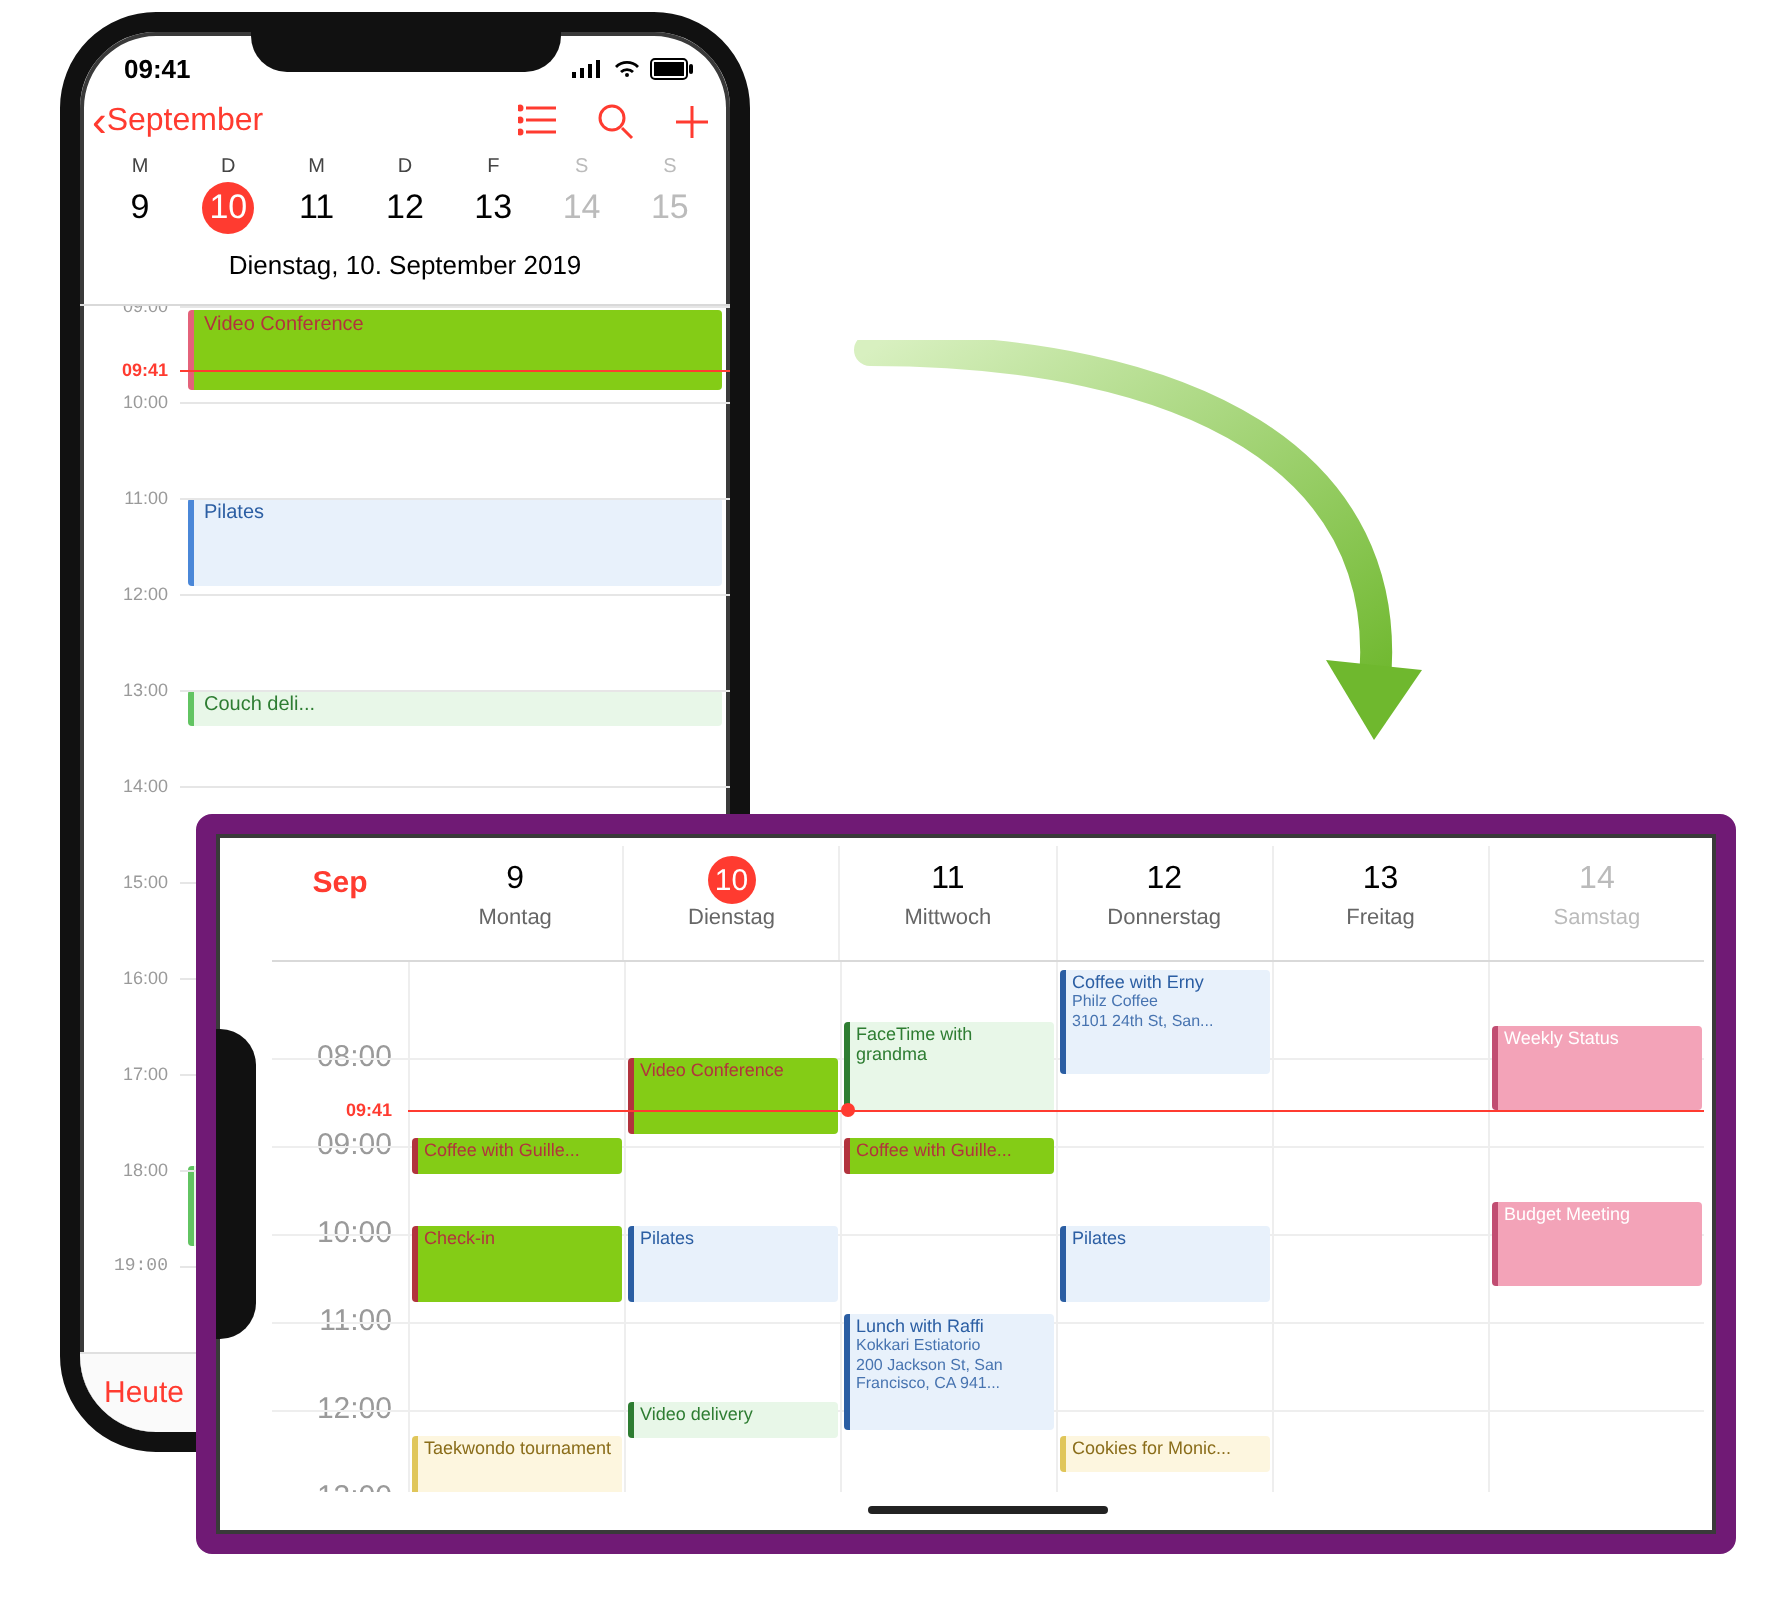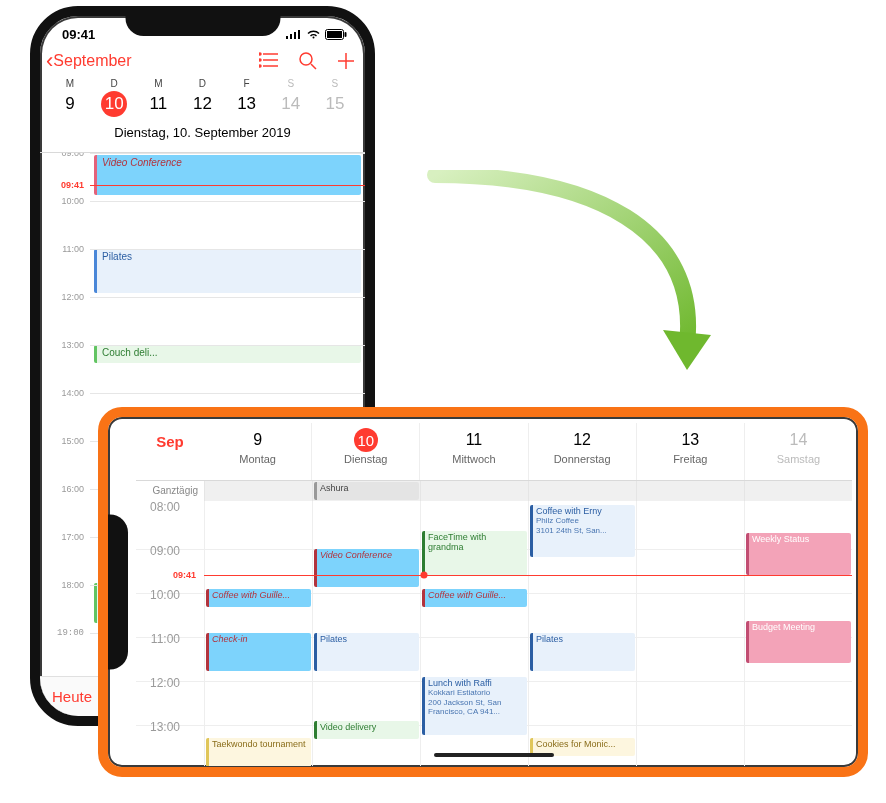--- a/index.html
+++ b/index.html
@@ -106,21 +106,21 @@
     position:absolute; left:6px; width:38px;
     text-align:right; font-size:9px; color:#ff3b30; font-weight:600;
     transform: translateY(-5px);
   }
   .p-ev {
     position:absolute; left:54px; right:4px;
     border-left:3px solid;
     padding:2px 5px; font-size:10px;
     overflow:hidden; border-radius:2px;
   }
-  .ev-red  { background:#7dd3fc; border-color:#e4627a; color:#b2333d;font-style:italic; }
+  .ev-red  { background:#84cc16; border-color:#e4627a; color:#b2333d; }
   .ev-blue { background:#e8f1fb; border-color:#4a87d8; color:#2b5ea3; }
   .ev-grn  { background:#e8f7e8; border-color:#62c462; color:#2e7d32; }
 
   .toolbar {
     position:absolute; bottom:0; left:0; right:0;
     height:40px; border-top:1px solid #e0e0e0;
     background:#fafafa; display:flex; align-items:center;
     padding:0 12px;
   }
   .today-btn { color:#ff3b30; font-size:15px; }
@@ -132,22 +132,22 @@
     width: 330px; height: 240px;
     z-index: 30;
   }
 
   
   .land-phone {
     position:absolute;
     left: 98px; top: 407px;
     width: 770px; height: 370px;
     background:#fff;
-    border:10px solid #f97316;
-    border-radius:24px;
+    border:10px solid #701a75;
+    border-radius:8px;
     box-shadow: 0 0 0 2px #3a3a3a inset;
     overflow:hidden;
     z-index:20;
   }
   .notch-l {
     position:absolute; left:-2px; top:50%;
     transform: translateY(-50%);
     width:22px; height:155px; background:#111;
     border-top-right-radius:18px;
     border-bottom-right-radius:18px;
@@ -182,21 +182,21 @@
     position:absolute; top:1px; bottom:1px; left:1px; right:1px;
     background:#e4e4e4; border-left:3px solid #999; color:#444;
     padding:1px 3px; font-size:9px; overflow:hidden; border-radius:2px;
   }
 
   .wk-body { position:relative; flex:1; height:265px; overflow:hidden; }
   .wk-grid { position:absolute; inset:0; display:flex; }
   .wk-time-col { width:68px; position:relative; }
   .wk-day-col { flex:1; position:relative; border-left:1px solid #eee; }
   .wk-hour-line { position:absolute; left:0; right:0; border-top:1px solid #eee; }
-  .wk-hour-lbl { position:absolute; right:24px; font-size:12px; color:#9a9a9a; transform:translateY(-5px);}
+  .wk-hour-lbl { position:absolute; right:8px; font-size:15px; color:#9a9a9a; transform:translateY(-5px);margin-top:40px;}
   .wk-now-line { position:absolute; left:68px; right:0; border-top:1px solid #ff3b30;}
   .wk-now-dot  { position:absolute; width:7px; height:7px; background:#ff3b30; border-radius:50%; transform:translate(-50%,-50%);}
   .wk-now-lbl  { position:absolute; right:8px; font-size:9px; color:#ff3b30; font-weight:600; transform:translateY(-5px);}
 
   .wk-ev {
     position:absolute; left:1px; right:1px;
     border-left:3px solid; border-radius:2px;
     padding:1px 3px; font-size:9px; line-height:1.15;
     overflow:hidden;
   }
@@ -387,31 +387,20 @@
           </div>
           <div class="wk-col-head">
             <div class="wk-num wknd">
               <span>14</span>
             </div>
             <div class="wk-dow wknd">Samstag</div>
           </div>
         </div>
     </div>
 
-    <div class="allday-row">
-      <div class="allday-lbl">Ganztägig</div>
-      <div class="allday-cell"></div>
-      <div class="allday-cell">
-          <div class="allday-ev">Ashura</div>
-        </div>
-      <div class="allday-cell"></div>
-      <div class="allday-cell"></div>
-      <div class="allday-cell"></div>
-      <div class="allday-cell"></div>
-    </div>
 
     <div class="wk-body">
       <div class="wk-grid">
         <div class="wk-time-col" id="wk-time">
             <div class="wk-hour-lbl" style="top: 4px;">08:00</div>
             <div class="wk-hour-line" style="top: 48px; left: 0px; right: -650px;"></div>
             <div class="wk-hour-lbl" style="top: 48px;">09:00</div>
             <div class="wk-hour-line" style="top: 92px; left: 0px; right: -650px;"></div>
             <div class="wk-hour-lbl" style="top: 92px;">10:00</div>
             <div class="wk-hour-line" style="top: 136px; left: 0px; right: -650px;"></div>

